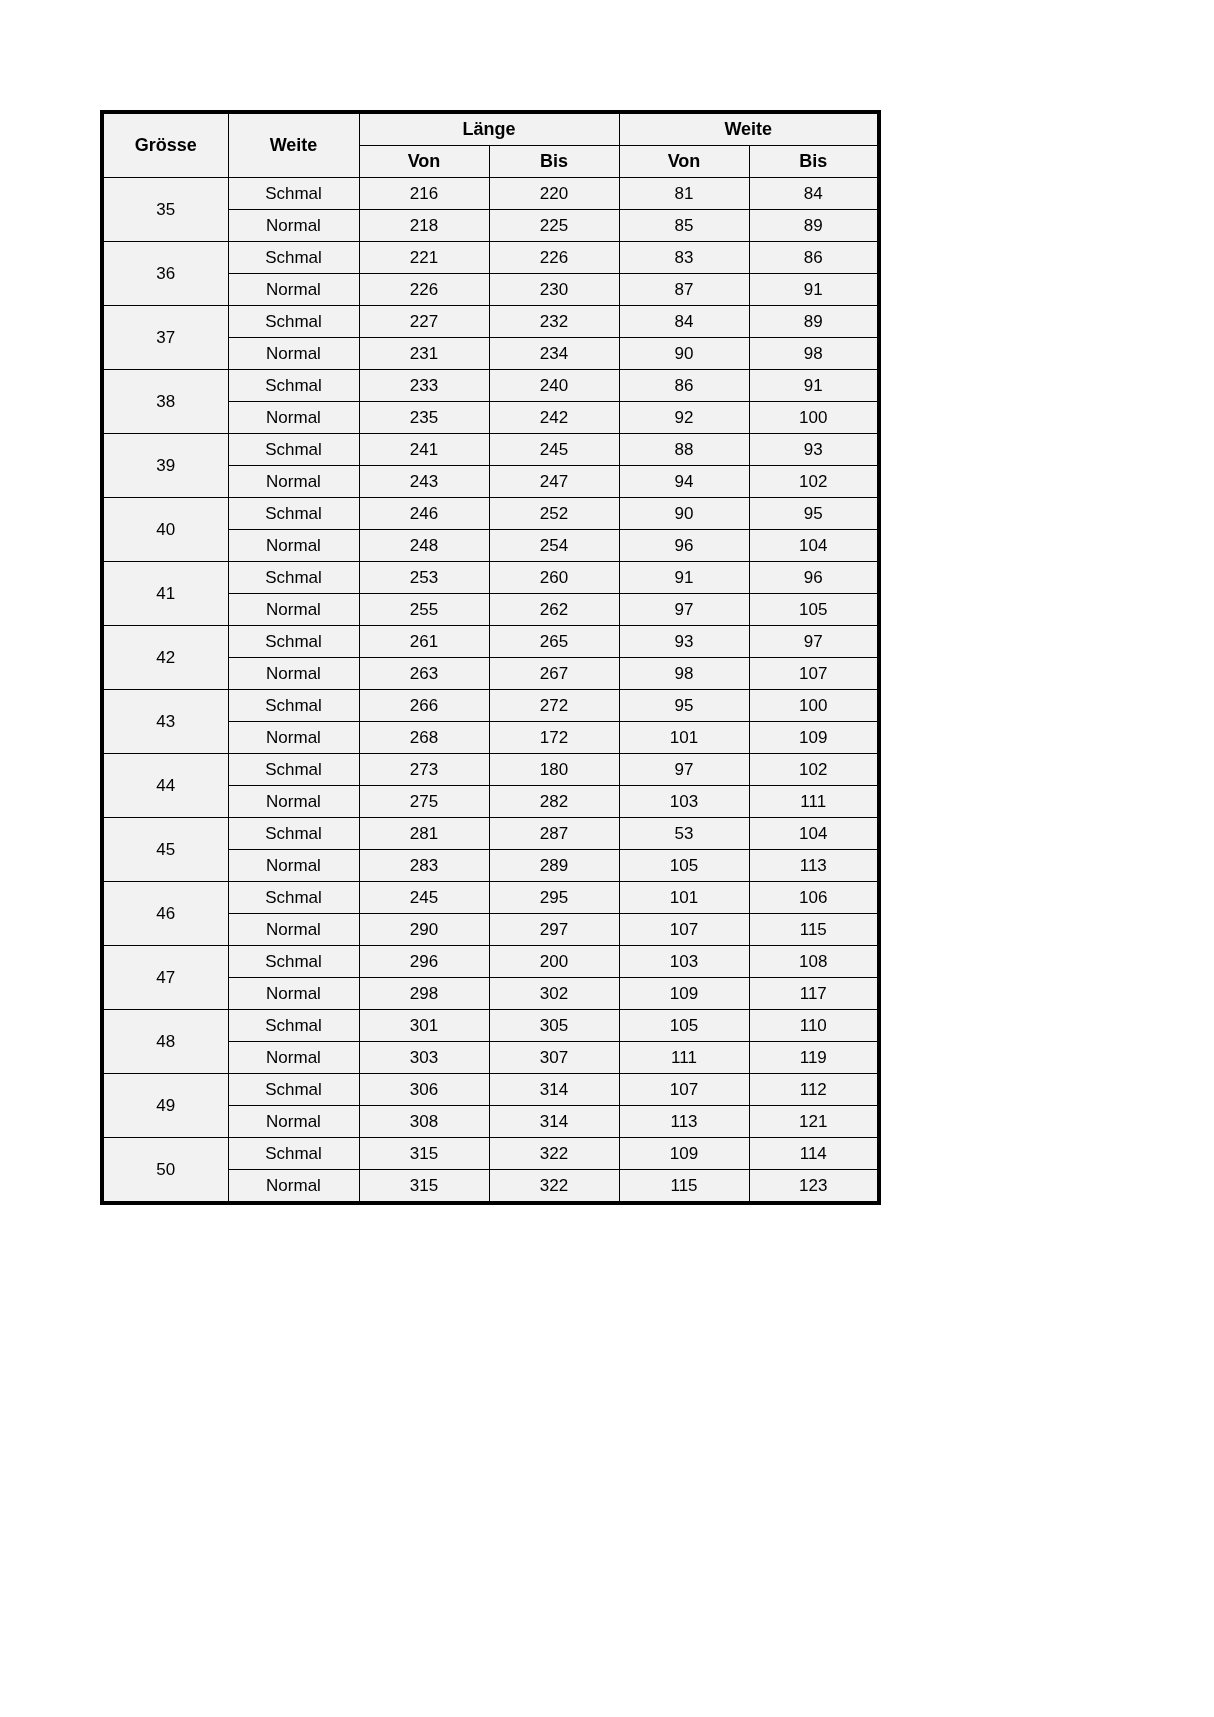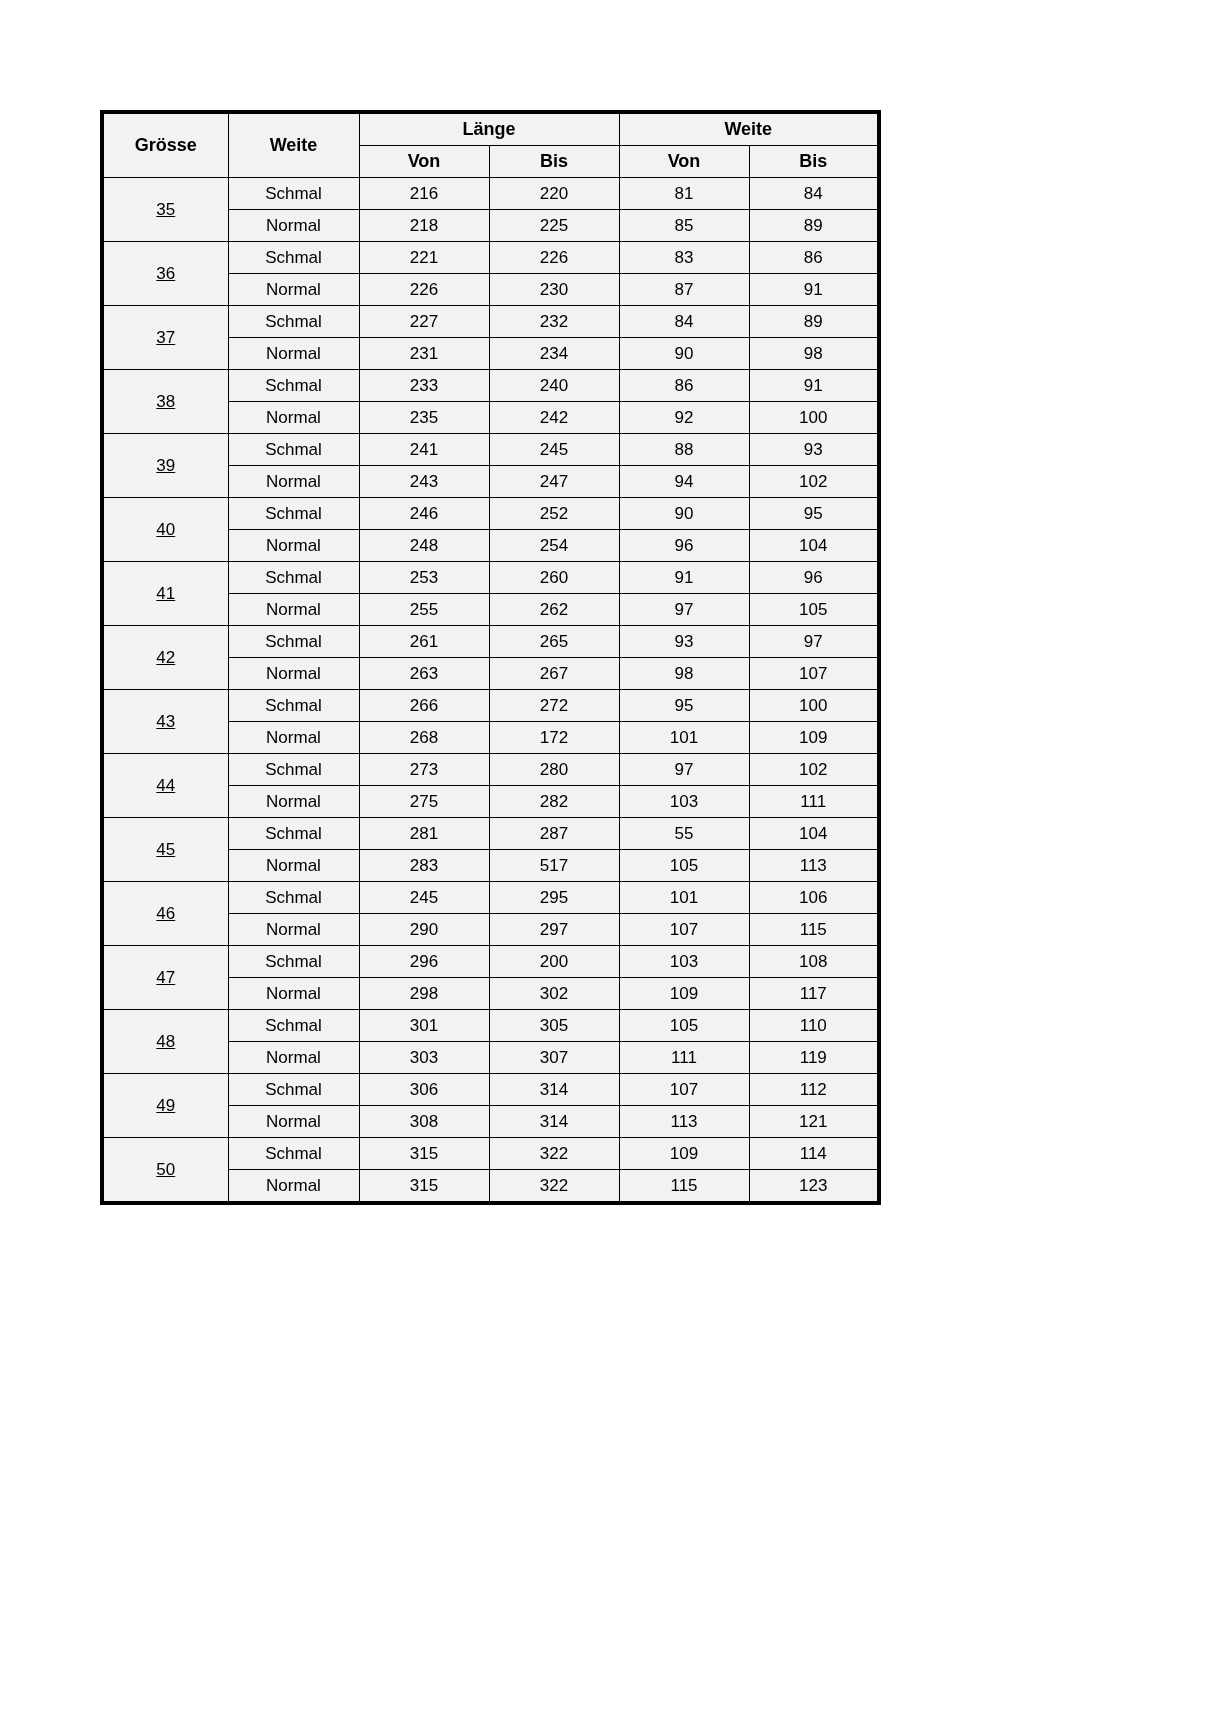--- a/index.html
+++ b/index.html
@@ -52,21 +52,20 @@
     font-weight: bold;
     font-size: 18px;
   }
   .col-size { width: 126px; }
   .col-width { width: 131px; }
   .col-num { width: 130px; }
 
   td.size-cell {
     font-weight: bold;
     font-size: 19px;
-    text-decoration: underline;
   }
   th.hdr-span-top {
     height: 34px;
     line-height: 34px;
     margin-top: 32px;
   }
   th.hdr-sub {
     height: 33px;
     line-height: 33px;
     margin-top: 48px;
@@ -248,44 +247,44 @@
           <td>268</td>
           <td>172</td>
           <td>101</td>
           <td>109</td>
         </tr>
 
         <tr class="row-schmal">
           <td class="size-cell" rowspan="2">44</td>
           <td>Schmal</td>
           <td>273</td>
-          <td>280</td>
+          <td>180</td>
           <td>97</td>
           <td>102</td>
         </tr>
         <tr>
           <td>Normal</td>
           <td>275</td>
           <td>282</td>
           <td>103</td>
           <td>111</td>
         </tr>
 
         <tr class="row-schmal">
           <td class="size-cell" rowspan="2">45</td>
           <td>Schmal</td>
           <td>281</td>
           <td>287</td>
-          <td>55</td>
+          <td>53</td>
           <td>104</td>
         </tr>
         <tr>
           <td>Normal</td>
           <td>283</td>
-          <td>517</td>
+          <td>289</td>
           <td>105</td>
           <td>113</td>
         </tr>
 
         <tr class="row-schmal">
           <td class="size-cell" rowspan="2">46</td>
           <td>Schmal</td>
           <td>245</td>
           <td>295</td>
           <td>101</td>

